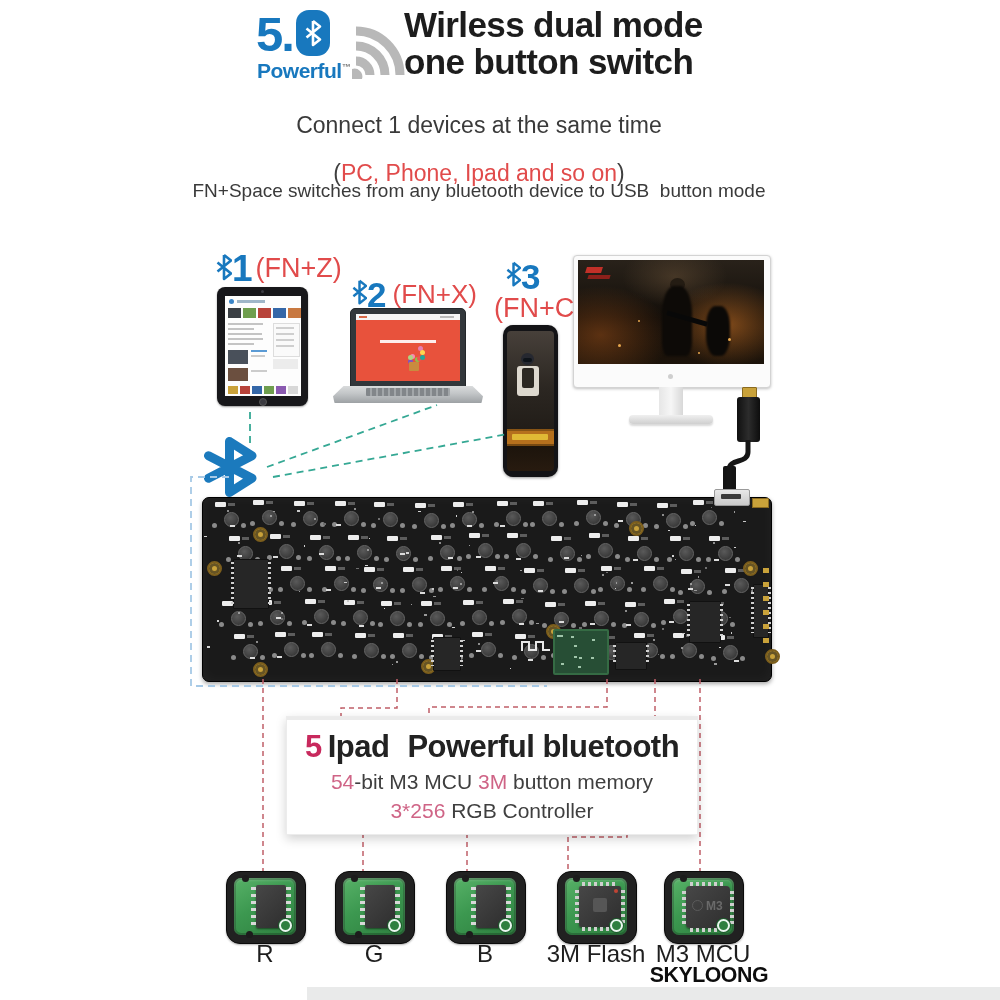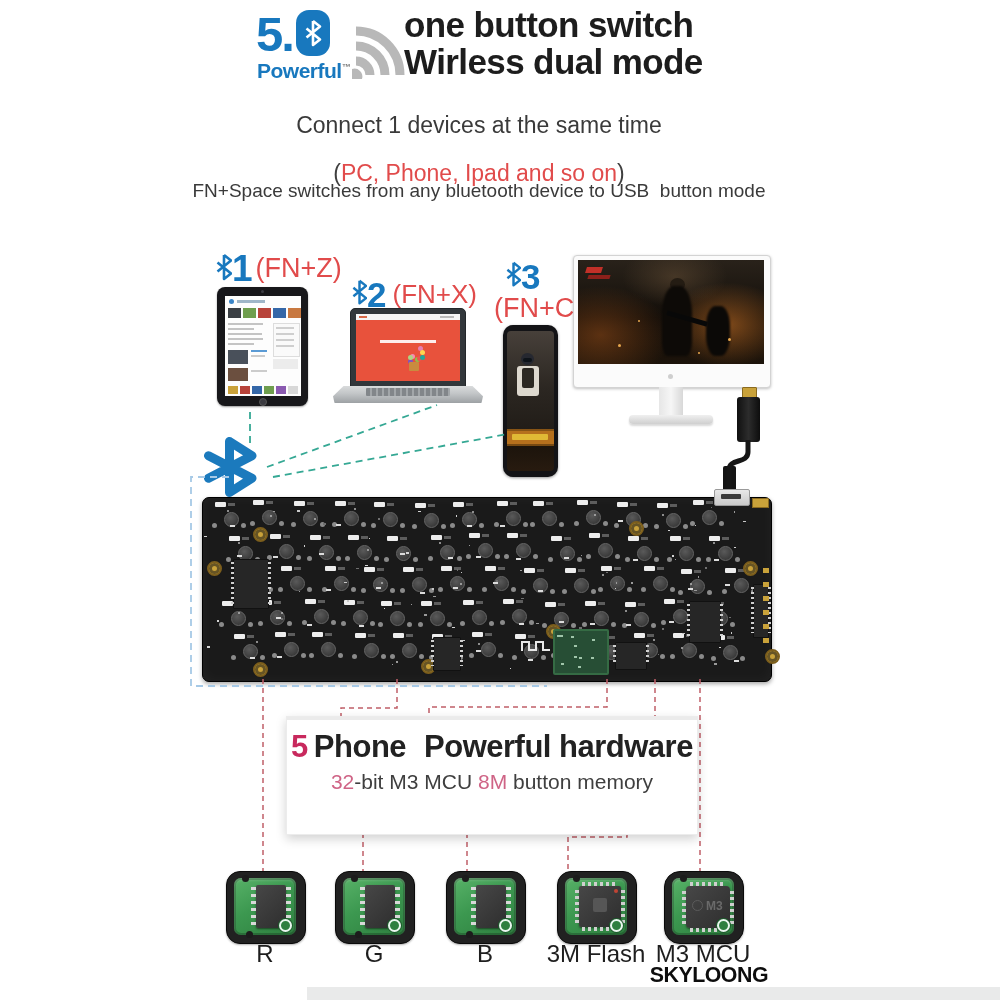--- a/index.html
+++ b/index.html
@@ -131,22 +131,22 @@
 <div class="abs bt-word"><span>Powerful</span><sup>™</sup></div>
 
 <svg class="abs wireless" width="58" height="64" viewBox="0 0 58 64">
   <path d="M6 44 A14 14 0 0 1 20 58" fill="none" stroke="#b8b8b8" stroke-width="9"></path>
   <path d="M6 29 A29 29 0 0 1 35 58" fill="none" stroke="#b8b8b8" stroke-width="9"></path>
   <path d="M6 14 A44 44 0 0 1 50 58" fill="none" stroke="#b8b8b8" stroke-width="9"></path>
   <path d="M2 52 A8 8 0 0 1 12 62 L2 62 Z" fill="#b8b8b8"></path>
 </svg>
 
 <div class="abs title">
+  <div>Wirless dual mode</div>
   <div>one button switch</div>
-  <div>Wirless dual mode</div>
 </div>
 
 <div class="abs intro i1">Connect 1 devices at the same time</div>
 <div class="abs intro i2">
   <span class="paren">(</span><span class="hl">PC, Phone, Ipad and so on</span><span class="paren">)</span>
 </div>
 <div class="abs intro i3">FN+Space switches from any bluetooth device to USB  button mode</div>
 
 <div class="abs dev-label" style="left:216px;top:252px;">
   <svg width="16" height="30" viewBox="0 0 16 26">
@@ -803,24 +803,27 @@
     <div class="pc" style="left: 560px; top: 126px; width: 6px; height: 5px; background: rgb(201, 162, 58);"></div>
     <div class="pc" style="left: 560px; top: 140px; width: 6px; height: 5px; background: rgb(201, 162, 58);"></div>
   </div>
 <div class="abs usb-port">
   <div class="abs usb-port-slot"></div>
 </div>
 <div class="abs gold-tab"></div>
 
 <div class="abs hwbox">
   <div class="hw-title">
-    <span class="accent">5</span><span>Phone</span><span class="gap"></span><span>Powerful hardware</span>
+    <span class="accent">5</span><span>Ipad</span><span class="gap"></span><span>Powerful bluetooth</span>
   </div>
   <div class="hw-spec">
-    <span class="pink">32</span><span>-bit M3 MCU </span><span class="pink">8M</span><span> button memory</span>
+    <span class="pink">54</span><span>-bit M3 MCU </span><span class="pink">3M</span><span> button memory</span>
+  </div>
+  <div class="hw-spec">
+    <span class="pink">3*256</span><span> RGB Controller</span>
   </div>
 </div>
 
 <div class="abs chip-card" style="left:226px;">
   <div class="abs chip-green">
     <div class="abs notch" style="left:8px;top:-3px;"></div>
     <div class="abs notch" style="left:12px;bottom:-3px;"></div>
     <div class="abs die soic-die">
       <div class="abs pincol" style="left:-5px;"></div>
       <div class="abs pincol" style="right:-5px;"></div>
@@ -857,21 +860,21 @@
       <div class="abs pinrow-h" style="top:-4px;"></div>
       <div class="abs pinrow-h" style="bottom:-4px;"></div>
       <div class="abs pincol-v" style="left:-4px;"></div>
       <div class="abs pincol-v" style="right:-4px;"></div>
       <div class="abs qfp-mark"></div>
       <div class="abs qfp-dot"></div>
     </div>
     <div class="abs ghole"></div>
   </div>
 </div>
-<div class="abs chip-card" style="left:664px;border-radius:16px;">
+<div class="abs chip-card" style="left:664px;">
   <div class="abs chip-green">
     <div class="abs notch" style="left:8px;top:-3px;"></div>
     <div class="abs die qfn-die">
       <div class="abs pinrow-h" style="top:-4px;left:4px;"></div>
       <div class="abs pinrow-h" style="bottom:-4px;left:4px;"></div>
       <div class="abs pincol-v" style="left:-4px;top:5px;"></div>
       <div class="abs pincol-v" style="right:-4px;top:5px;"></div>
       <div class="abs qfn-ring"></div>
       <div class="abs qfn-txt">M3</div>
     </div>

